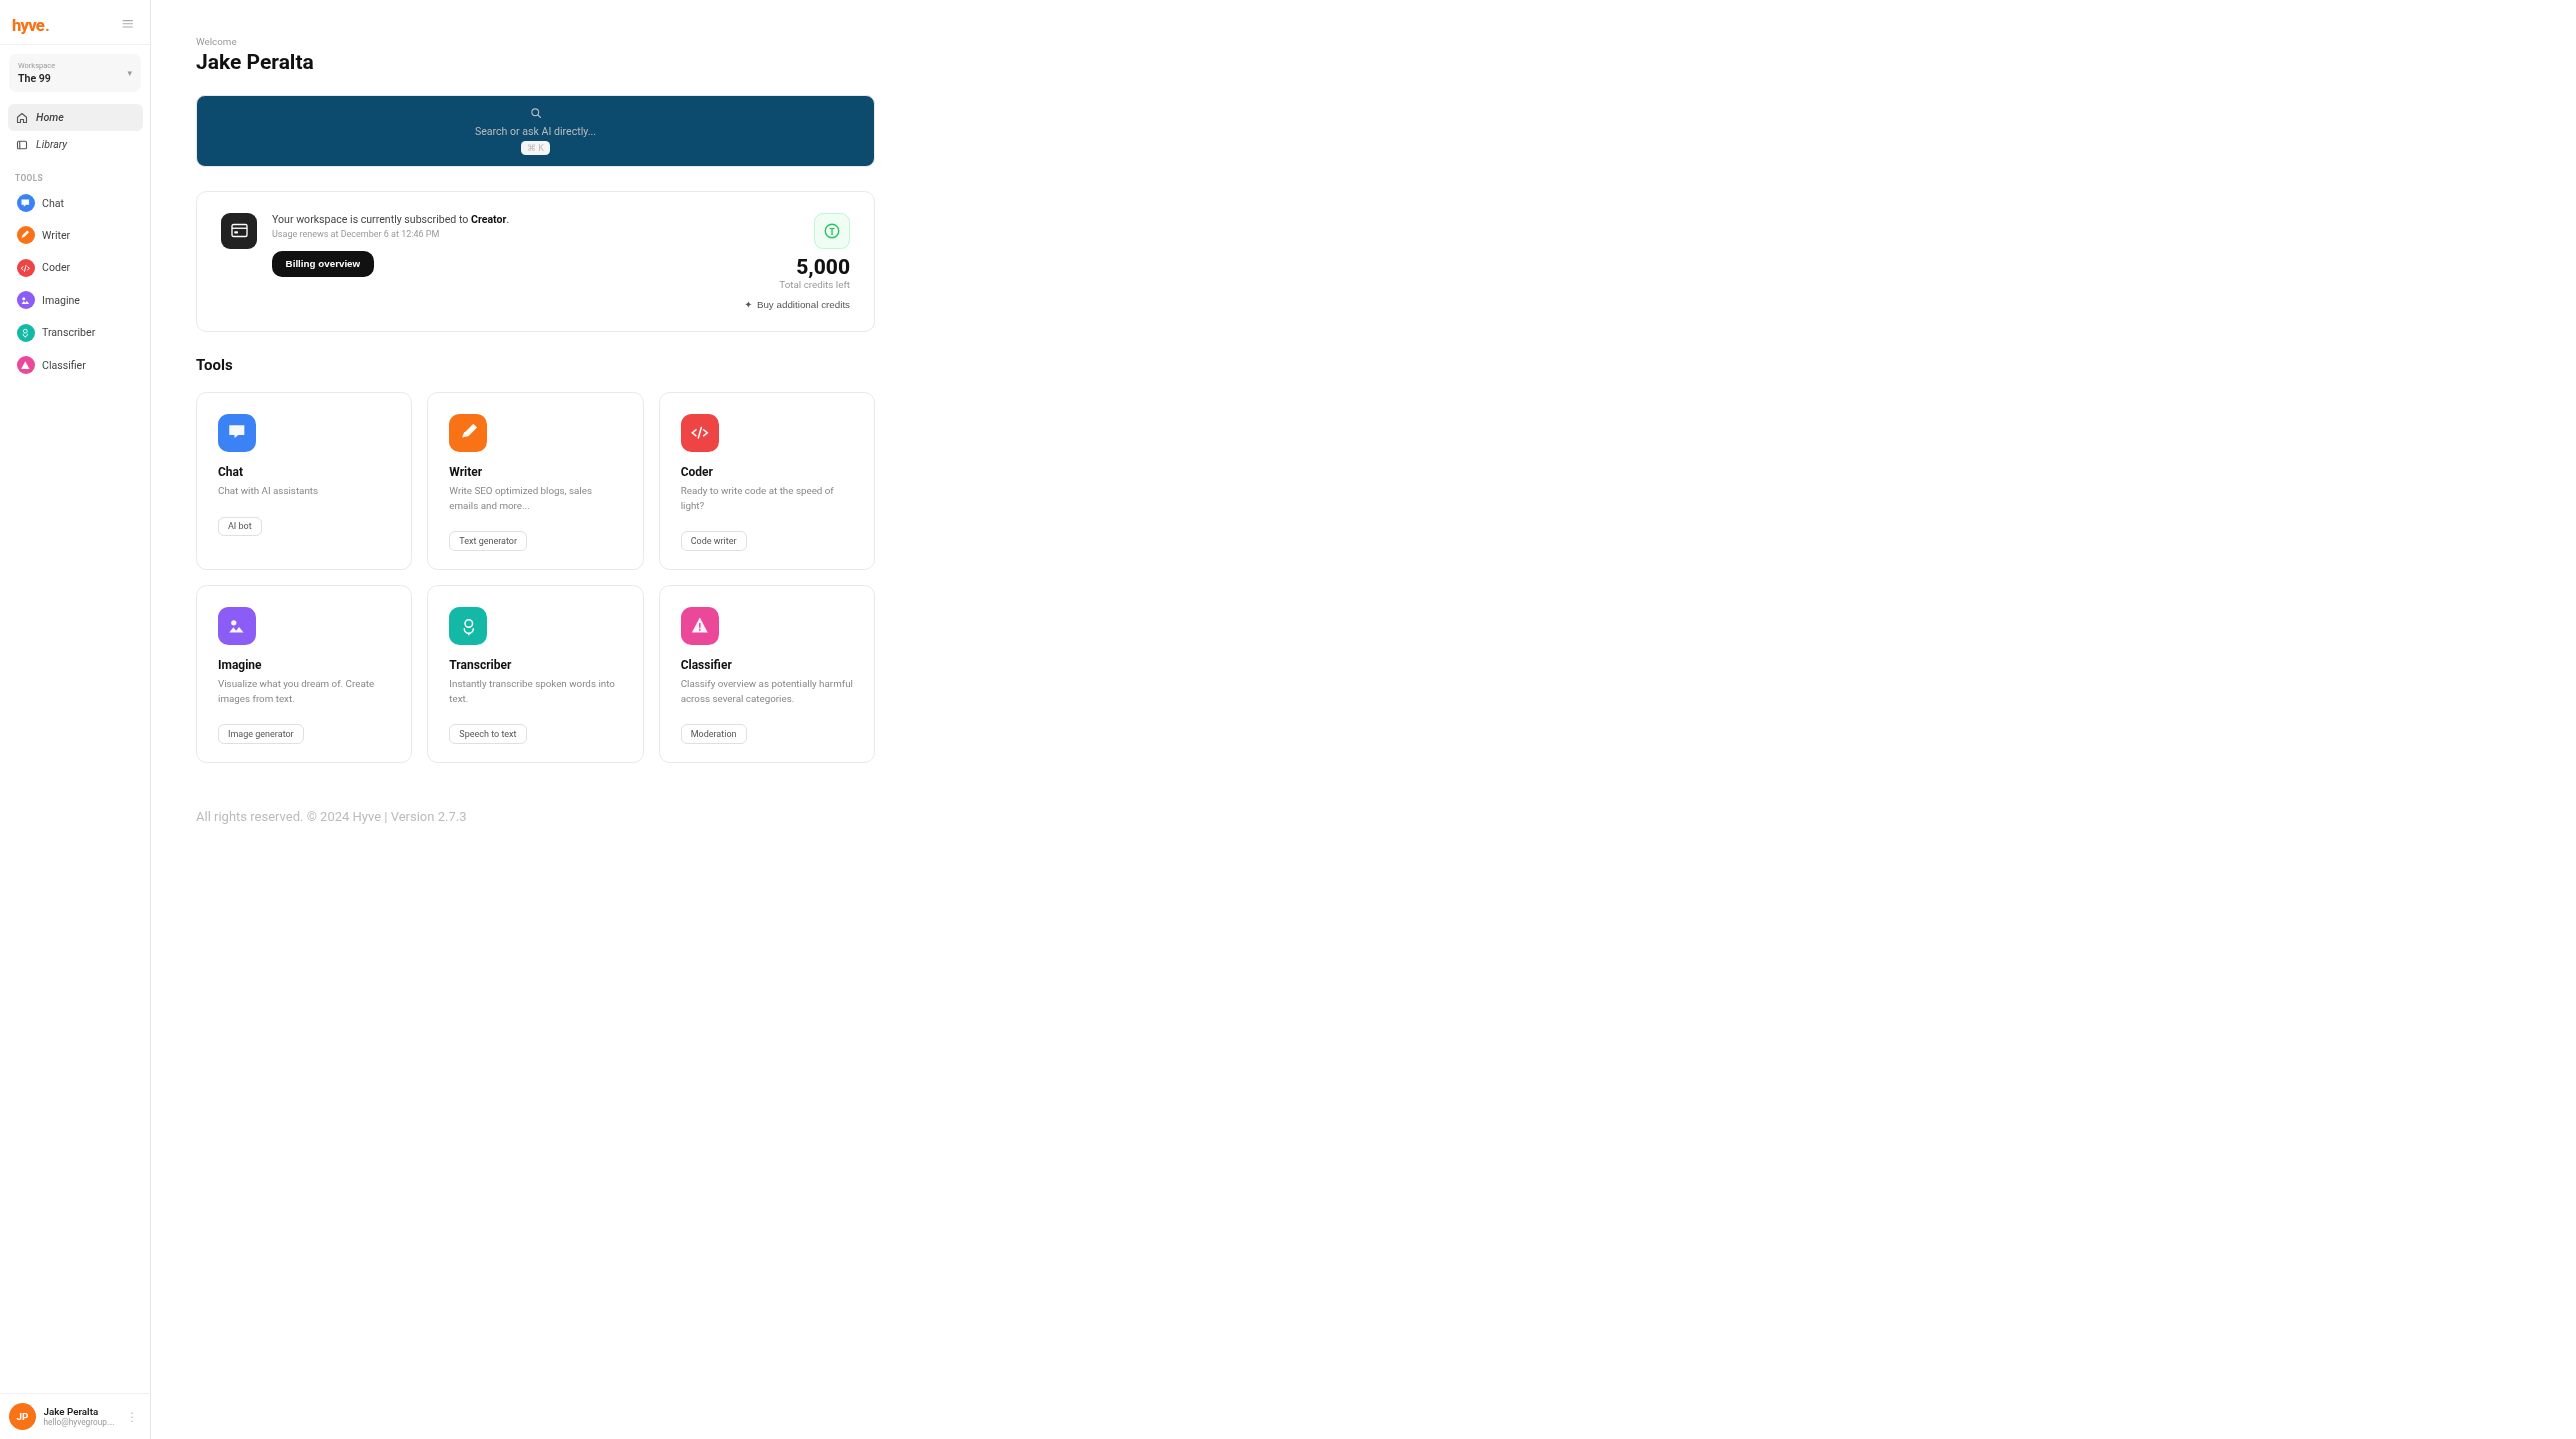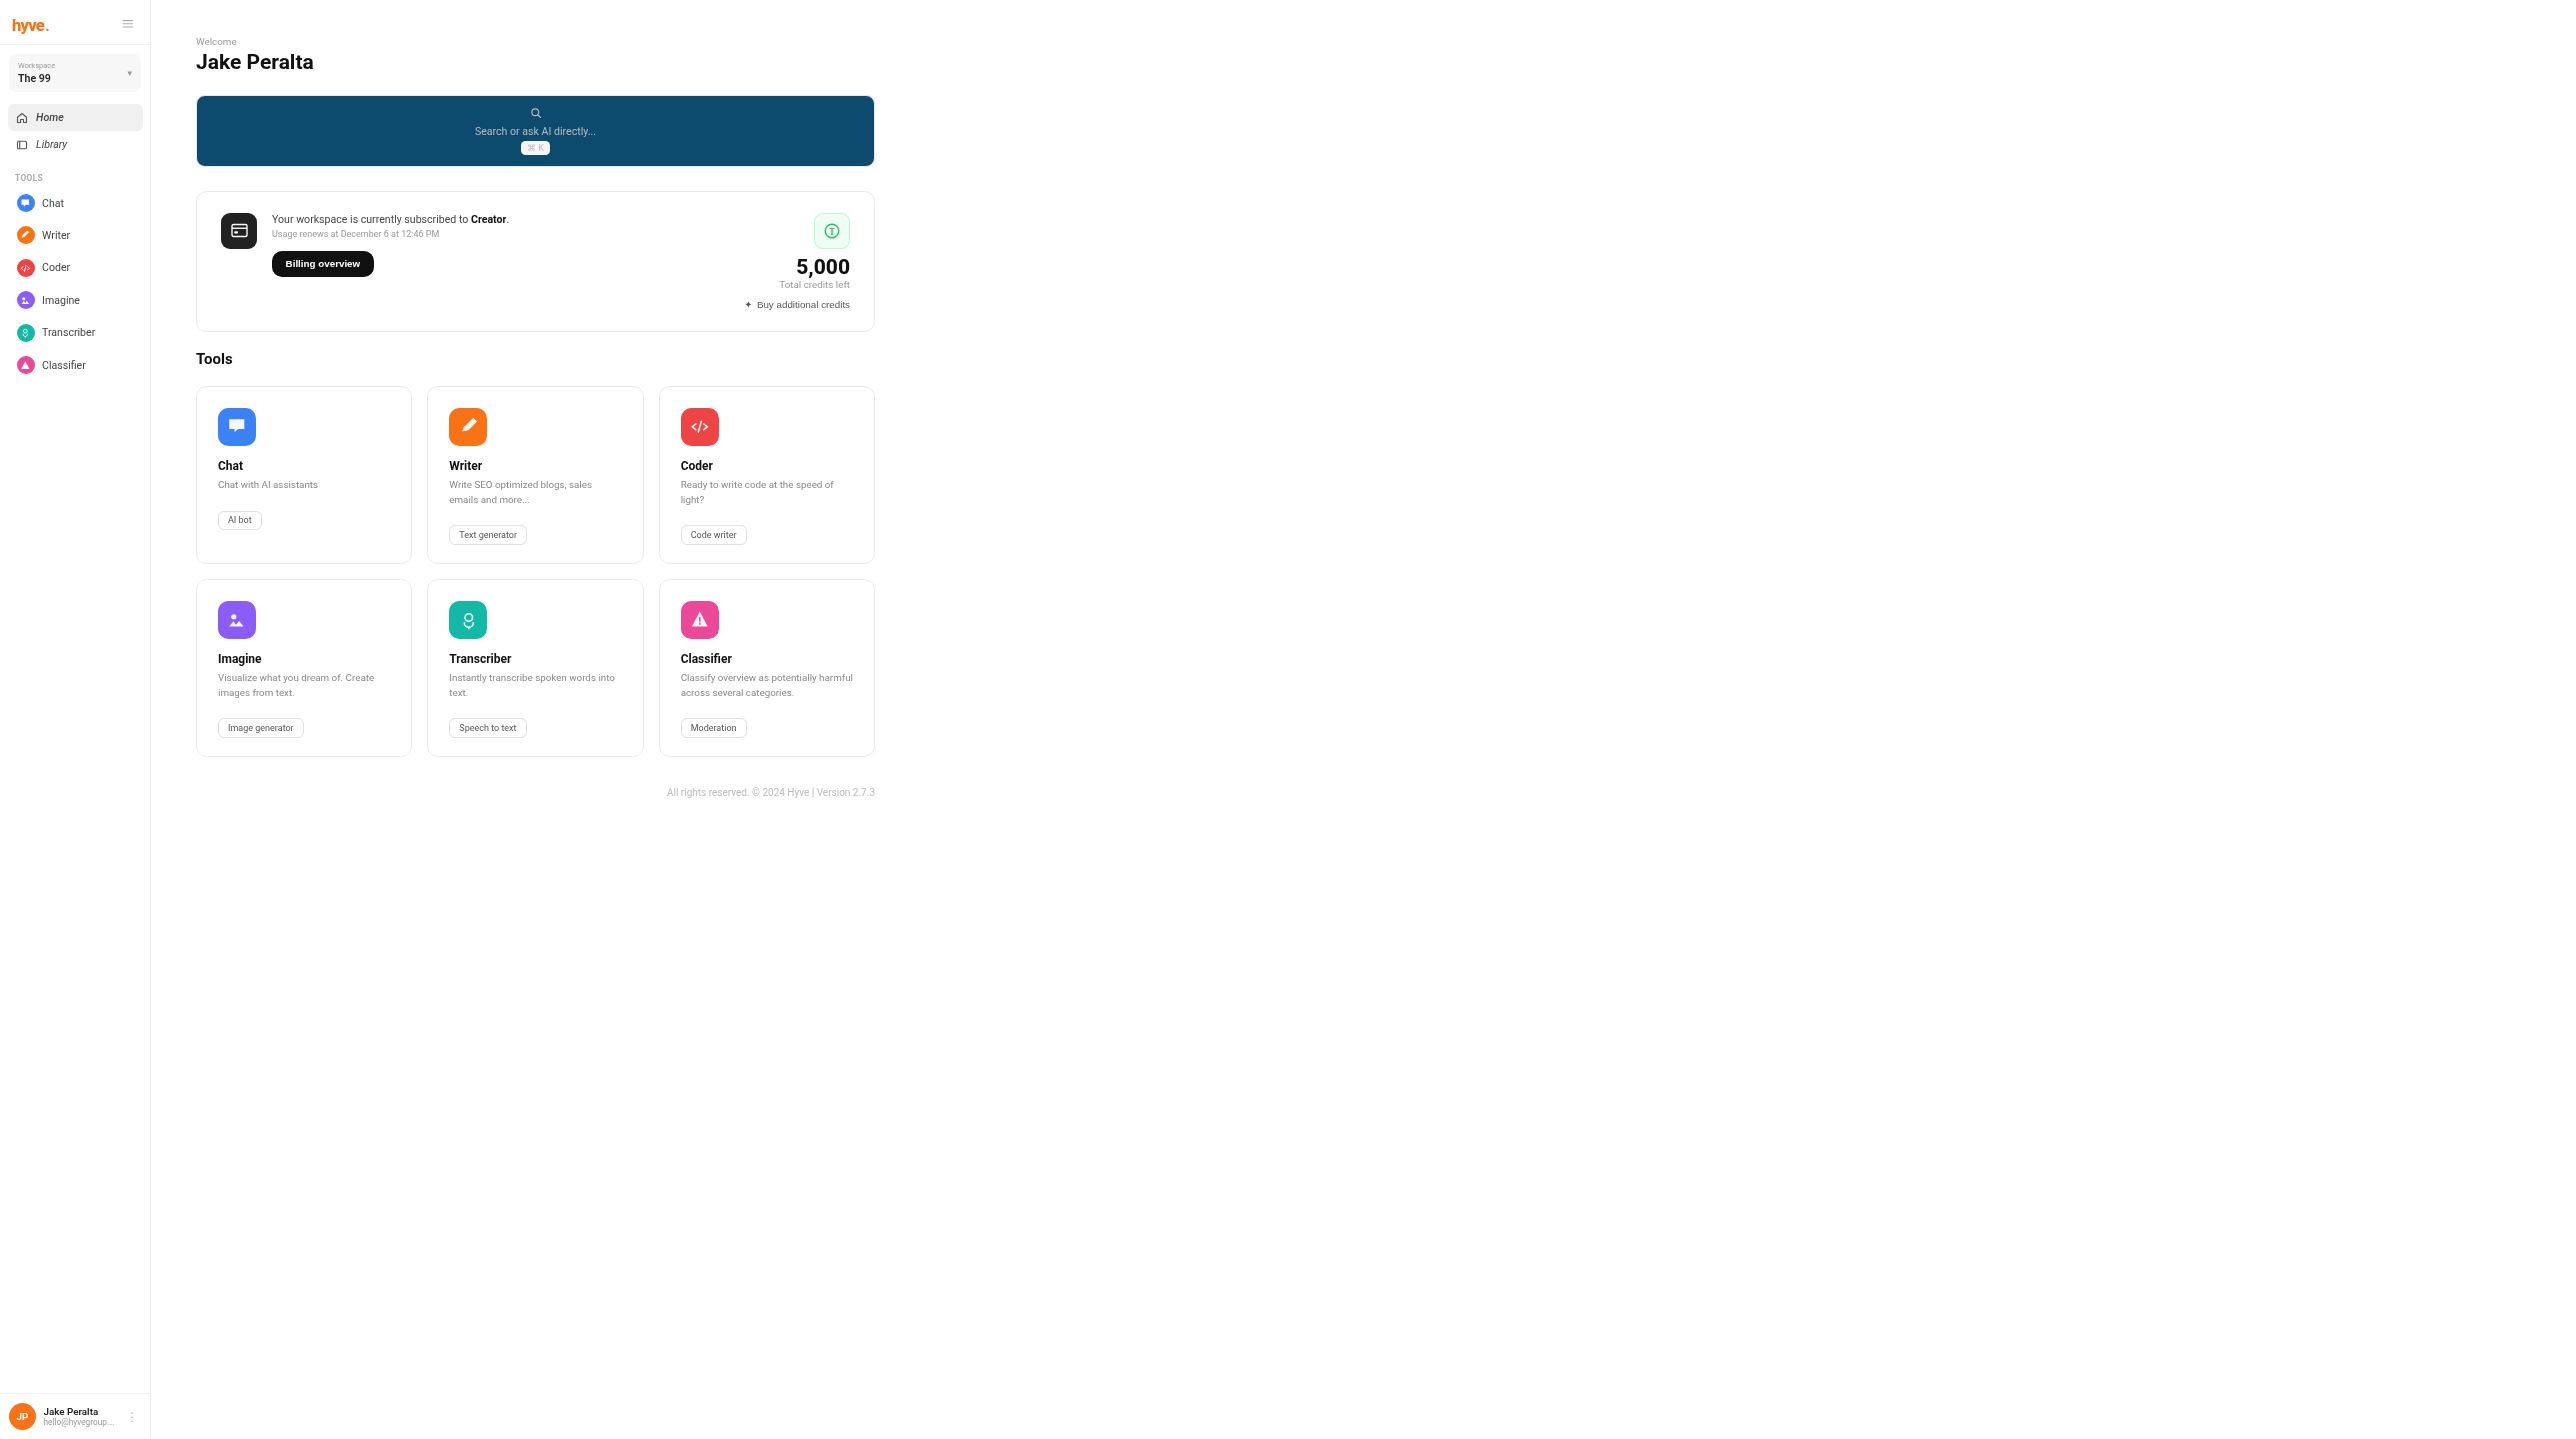--- a/index.html
+++ b/index.html
@@ -159,21 +159,21 @@
     
     .billing-card {
       max-width: 679px;
       background: #fff;
       border: 1.1px solid #e8e8e8;
       border-radius: 10.6px;
       padding: 21px 24px;
       display: flex;
       align-items: flex-start;
       justify-content: space-between;
-      margin-bottom: 18px;
+      margin-bottom: 24px;
     }
     .billing-left { display: flex; align-items: flex-start; gap: 15px; }
     .billing-icon {
       width: 36px; height: 36px;
       border-radius: 9px;
       background: #222;
       display: flex; align-items: center; justify-content: center;
       color: #fff;
       font-size: 16.6px;
       flex-shrink: 0;
@@ -258,23 +258,23 @@
       border: 1.1px solid #e0e0e0;
       border-radius: 6px;
       padding: 3.8px 9px;
       font-size: 9px;
       color: #555;
     }
 
     
     .main-footer {
       max-width: 679px;
-      text-align: right;
-      margin-top: 30px;
-      font-size: 10px;
+      text-align: left;
+      margin-top: 46px;
+      font-size: 13px;
       color: #bbb;
       padding-bottom: 15px;
     }
   </style>
 </head>
 <body>
 
 <aside class="sidebar">
   <div class="sidebar-header">
     <div class="logo">

